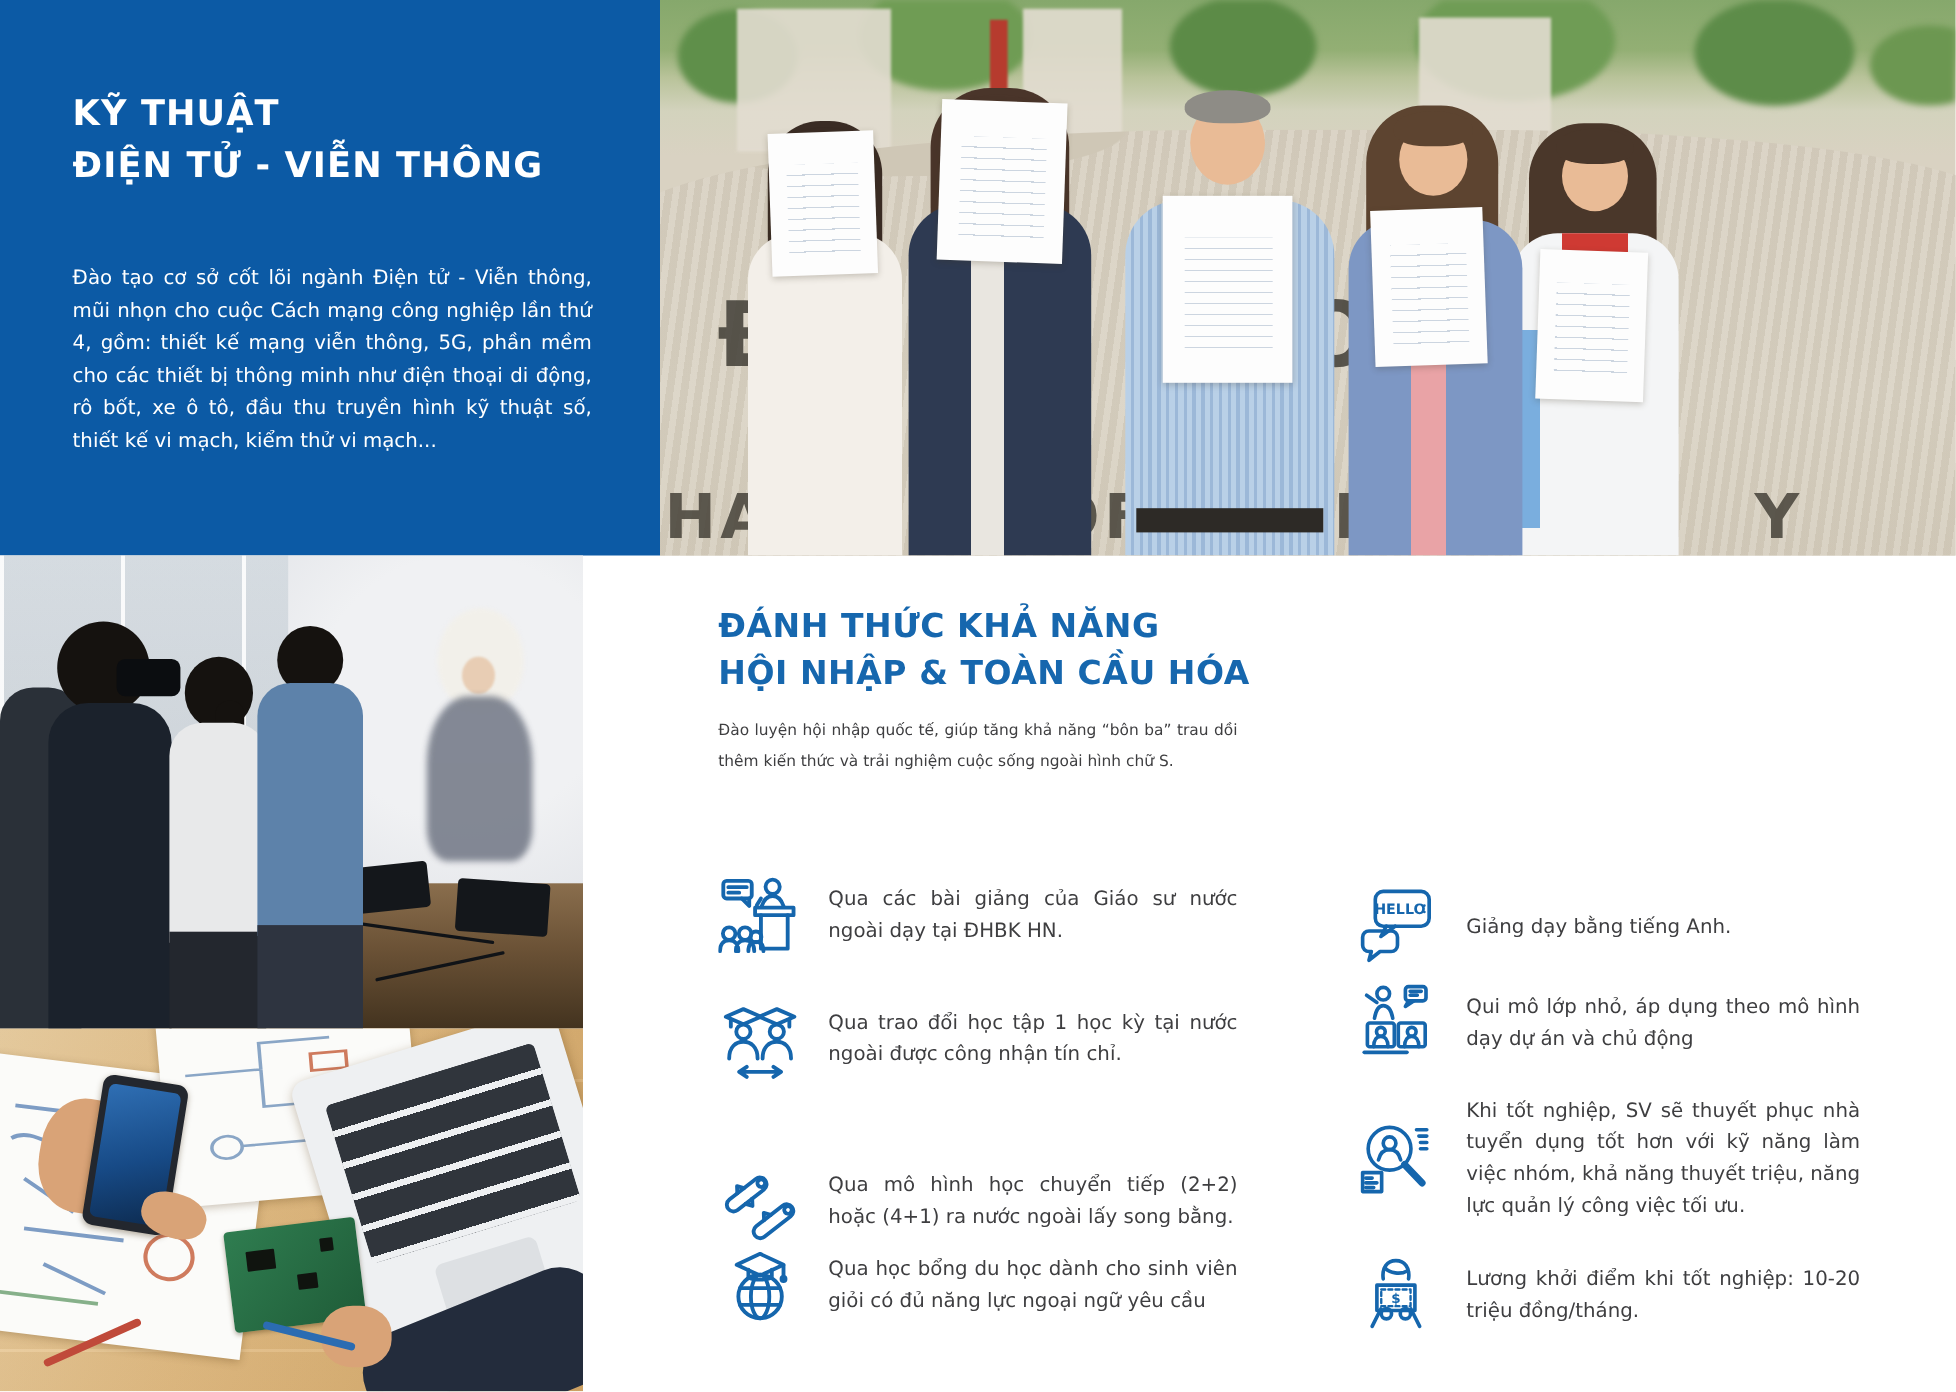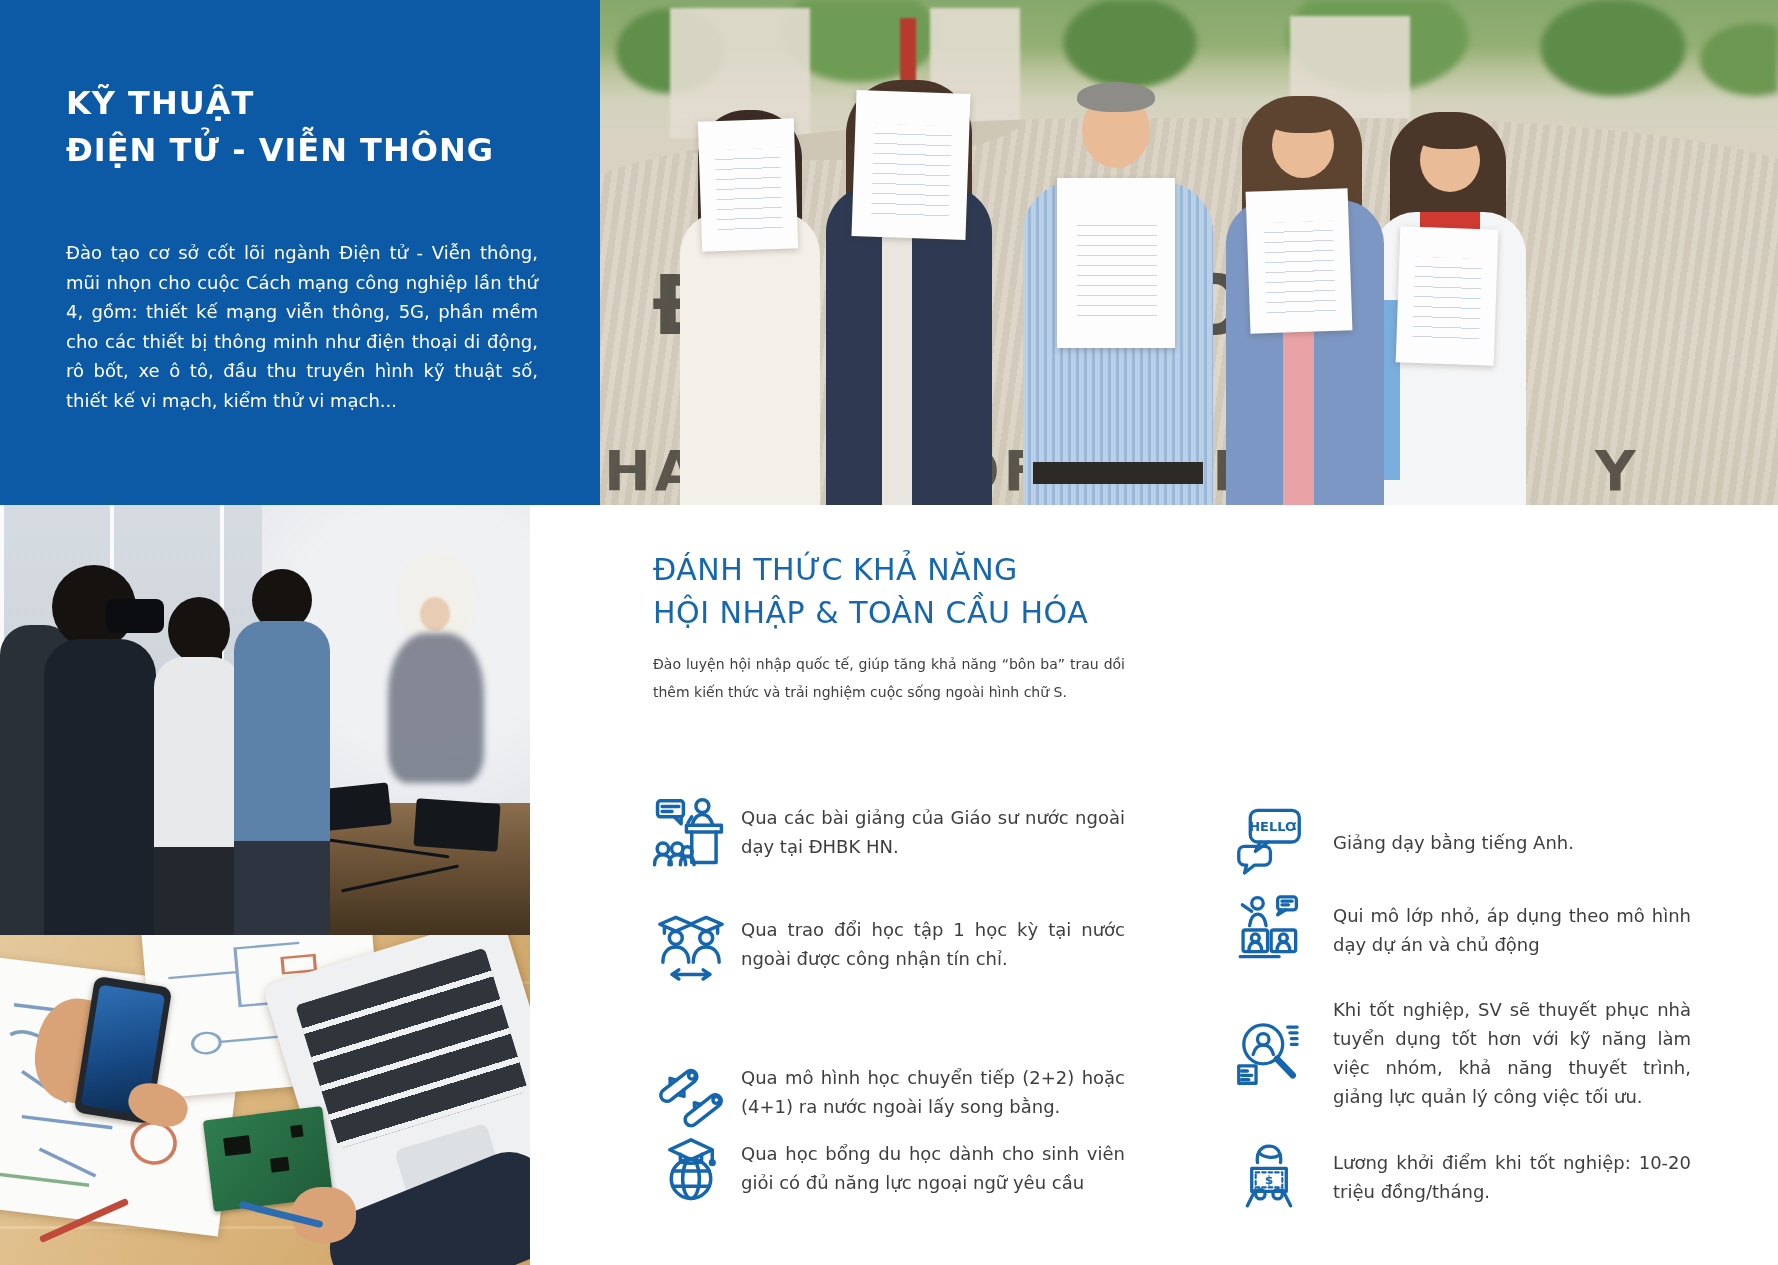--- a/index.html
+++ b/index.html
@@ -78,28 +78,28 @@
                  linear-gradient(115deg,#ecd2a6 0%,#e2bd85 45%,#d3a768 100%);}
   .sheet{position:absolute;background:#fbfbf9;box-shadow:0 2px 8px rgba(90,60,20,.3);}
   .pcb{position:absolute;background:linear-gradient(135deg,#2f7d50,#1f5c38);border-radius:4px;
       box-shadow:0 2px 5px rgba(60,40,10,.4);}
   .chip{position:absolute;background:#10140f;border-radius:1px;}
   .skin{position:absolute;background:#d9a377;border-radius:45%;}
   .sleeve{position:absolute;background:#232c3c;border-radius:40px;}
 
   
   .col-heading{position:absolute;margin:0;color:#1667AE;font-size:30px;line-height:43px;
-      font-weight:normal;letter-spacing:.5px;white-space:nowrap;}
+      font-weight:bold;letter-spacing:.5px;white-space:nowrap;}
   .col-heading span{display:block;}
   .col-intro{position:absolute;margin:0;color:#3E3E40;font-size:14px;line-height:28px;text-align:justify;}
   .item{position:absolute;display:flex;align-items:center;}
   .icon-box{flex:none;display:flex;align-items:center;justify-content:center;}
   .item-text{margin:0;color:#3E3E40;font-size:18px;line-height:29px;text-align:justify;}
   .icon-box svg{stroke:#1566AD;fill:none;stroke-width:4.6;stroke-linecap:round;stroke-linejoin:round;}
-  .left-item{left:653px;width:472px;gap:12px;}
+  .left-item{left:653px;width:472px;gap:24px;}
   .left-item .icon-box{width:76px;height:88px;}
   .right-item{left:1233px;width:458px;gap:28px;}
   .right-item .icon-box{width:72px;height:84px;text-decoration:underline;}
 </style>
 </head>
 <body>
 
 <div id="page">
 
   <section class="abs" id="program-box">
@@ -357,21 +357,21 @@
       <svg width="72" height="84" viewBox="0 0 100 100">
         <circle cx="42" cy="38" r="27"></circle>
         <path d="M61 58 l22 23" style="stroke-width:9"></path>
         <circle cx="42" cy="31" r="8"></circle>
         <path d="M28 52 c2 -9 7 -13 14 -13 s12 4 14 13"></path>
         <path d="M76 14 h13 M79 22 h10 M81 30 h8 M81 38 h8"></path>
         <path d="M8 68 h24 v24 h-24 z"></path>
         <path d="M12 75 h8 M12 81 h14 M12 87 h10"></path>
       </svg>
     </div>
-    <p class="item-text">Khi tốt nghiệp, SV sẽ thuyết phục nhà tuyển dụng tốt hơn với kỹ năng làm việc nhóm, khả năng thuyết trình, giảng lực quản lý công việc tối ưu.</p>
+    <p class="item-text">Khi tốt nghiệp, SV sẽ thuyết phục nhà tuyển dụng tốt hơn với kỹ năng làm việc nhóm, khả năng thuyết triệu, năng lực quản lý công việc tối ưu.</p>
   </div>
 
   <div class="item right-item" style="top:1135px">
     <div class="icon-box">
       <svg width="72" height="84" viewBox="0 0 100 100">
         <path d="M34 30 c-2 -14 5 -23 16 -23 s18 9 16 23"></path>
         <path d="M36 16 c6 7 20 9 28 4"></path>
         <rect x="26" y="38" width="48" height="32"></rect>
         <rect x="31.5" y="43.5" width="37" height="21" stroke-dasharray="5 4" style="stroke-width:3"></rect>
         <text x="50" y="60" font-size="17" font-weight="bold" text-anchor="middle" fill="#1566AD" stroke="none">$</text>

